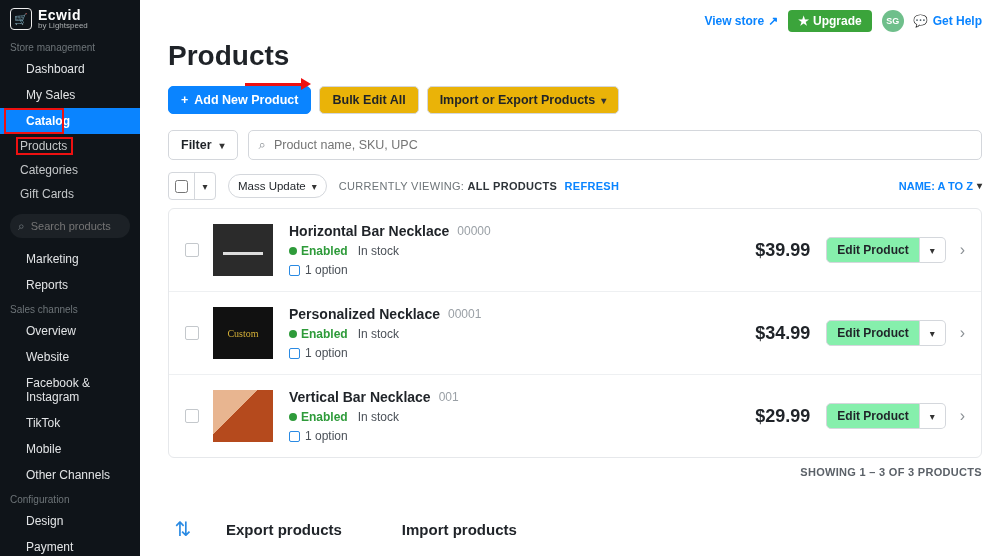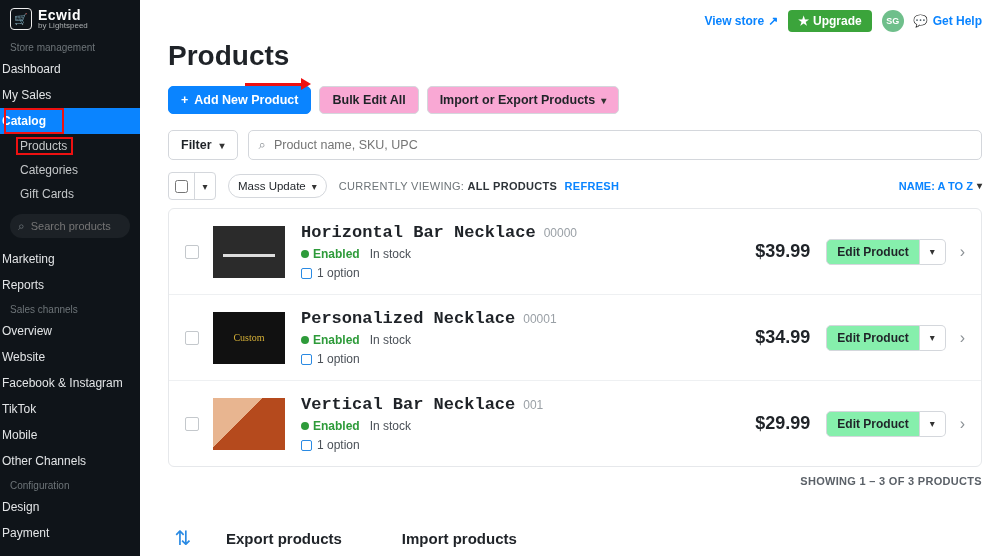--- a/index.html
+++ b/index.html
@@ -7,21 +7,21 @@
   .app { display: flex; width: 100%; height: 100%; }
 
   
   .sidebar { width: 140px; background: #0f1419; color: #d0d3d6; display: flex; flex-direction: column; font-size: 12px; }
   .sb-logo { display: flex; align-items: center; gap: 6px; padding: 8px 10px 6px; }
   .sb-logo-icon { width: 22px; height: 22px; border: 1.5px solid #eee; border-radius: 4px; display:flex;align-items:center;justify-content:center;color:#eee;font-size:11px;}
   .sb-logo-text { display:flex; flex-direction:column; line-height:1; color:#fff;}
   .sb-brand { font-weight:700; font-size:14px; letter-spacing:.5px;}
   .sb-brand-sub { font-size:8px; color:#a9adaf;}
   .sb-section { color:#6d7478; font-size:10px; padding: 6px 10px 3px; }
-  .sb-item { padding: 6px 2px; color:#e2e4e6; cursor:pointer; display:flex; align-items:center; gap:6px;}
+  .sb-item { padding: 6px 26px; color:#e2e4e6; cursor:pointer; display:flex; align-items:center; gap:6px;}
   .sb-item.active { background:#0a84ff; color:#ffffff; font-weight:600; }
   .sb-sub { padding: 5px 10px 5px 20px; color:#c4c7c9; font-size:12px; cursor:pointer; }
   .sb-search { margin: 8px 10px; display:flex; align-items:center; gap:6px; border-radius:14px; background:#1c2126; padding:5px 8px; color:#6d7478; }
   .sb-search input { background:transparent; border:none; color:#6d7478; font-size:11px; outline:none; width:100%; }
 
   
   .hl-box { position: relative; }
   .hl-box::after { content:""; position:absolute; border:2px solid #e11; pointer-events:none; }
   .hl-catalog::after { top:0; bottom:0; left:4px; width:56px; border-radius:0;}
   .hl-products .sub-wrap{ position:relative; display:inline-block;}
@@ -35,21 +35,21 @@
   
   .main { flex:1; padding: 8px 18px 0 28px; position:relative; overflow:hidden;}
   .topbar { display:flex; justify-content:flex-end; align-items:center; gap:10px; font-size:12px; height:26px;}
   .topbar a { color:#0a84ff; font-weight:600; text-decoration:none; display:flex;align-items:center;gap:4px; cursor:pointer;}
   .btn-upgrade { background:#3ba43b; color:#fff; padding:4px 10px; border-radius:4px; font-weight:600; display:flex;align-items:center;gap:4px; cursor:pointer;}
   .avatar { width:22px;height:22px;border-radius:50%;background:#6fbf8b;color:#fff;font-size:9px;font-weight:600;display:flex;align-items:center;justify-content:center; cursor:pointer;}
 
   h1.page-title { font-size:28px; font-weight:800; margin: 6px 0 14px; }
 
   .toolbar-row { display:flex; gap:8px; margin-bottom:16px; }
-  .btn { border:1px solid #d4d7dc; background:#f9a8d4; padding:6px 12px; border-radius:5px; font-size:12.5px; font-weight:600; display:flex;align-items:center;gap:6px; cursor:pointer;}
+  .btn { border:1px solid #d4d7dc; background:#eab308; padding:6px 12px; border-radius:5px; font-size:12.5px; font-weight:600; display:flex;align-items:center;gap:6px; cursor:pointer;}
   .btn-primary { background:#0a84ff;border-color:#0a84ff;color:#fff; }
   .chev { font-size:10px; color:#333; }
 
   .search-row { display:flex; gap:10px; margin-bottom:12px;}
   .filter-btn { border:1px solid #d4d7dc; border-radius:5px; padding:6px 12px; display:flex;align-items:center;gap:8px; font-size:12.5px; font-weight:600; cursor:pointer;}
   .search-input { flex:1; border:1px solid #d4d7dc; border-radius:5px; display:flex; align-items:center; padding:0 10px; gap:8px; color:#8c9196;}
   .search-input input { border:none; outline:none; flex:1; font-size:12.5px; padding:7px 0; color:#333; }
 
   .bulkbar { display:flex; align-items:center; gap:12px; margin-bottom:8px; font-size:11px; }
   .cbx-group { border:1px solid #d4d7dc; border-radius:4px; display:flex; align-items:center; }
@@ -59,28 +59,28 @@
   .mass-update { border:1px solid #d4d7dc; border-radius:12px; padding:5px 9px; font-size:11.5px; display:flex;align-items:center;gap:6px; cursor:pointer;}
   .viewing { color:#6d7478; letter-spacing:.3px; }
   .viewing b { color:#2d3338; font-weight:600;}
   .refresh { color:#0a84ff; font-weight:600; cursor:pointer; margin-left:4px;}
   .sortlabel { margin-left:auto; color:#0a84ff; font-weight:600; display:flex;align-items:flex-start;gap:4px; cursor:pointer;}
 
   .plist { border:1px solid #e6e8eb; border-radius:6px; }
   .prow { display:flex; align-items:center; padding:14px 16px; border-bottom:1px solid #eef0f2; }
   .prow:last-child { border-bottom:none;}
   .prow .pcbx { width:14px;height:14px; border:1px solid #c4c8cc; border-radius:2px; margin-right:14px; cursor:pointer;}
-  .pimg { width:72px;height:52px; background:#333; margin-right:16px; flex-shrink:0; }
+  .pimg { width:60px;height:52px; background:#333; margin-right:16px; flex-shrink:0; }
   .pimg.img1 { background: linear-gradient(#2b2b2b,#2b2b2b); position:relative;}
   .pimg.img1::after{content:"";position:absolute;left:10px;right:10px;top:28px;height:3px;background:#ddd;}
   .pimg.img2 { background:#111; display:flex;align-items:center;justify-content:center; color:#d4af37; font-family: cursive; font-size:10px;}
   .pimg.img3 { background: linear-gradient(135deg,#e8b590 40%,#b54a1d 40%); }
   .pinfo { display:flex; flex-direction:column; gap:5px; }
   .pname-row { display:flex; align-items:center; gap:8px; }
-  .pname { font-size:17px; font-weight:600; color:#1f2328;font-family:Liberation Mono, monospace; }
+  .pname { font-size:14px; font-weight:600; color:#1f2328; }
   .psku { font-size:12px; color:#9aa0a6; }
   .pstatus-row { display:flex; align-items:flex-start; gap:10px; font-size:12px; color:#4b5158;}
   .enabled { color:#2e9b3a; font-weight:600; display:flex;align-items:center;gap:4px;}
   .enabled::before{content:"";width:8px;height:8px;border-radius:50%;background:#2e9b3a;display:inline-block;}
   .popts { font-size:12px; color:#4b5158; display:flex; align-items:center; gap:5px;}
   .popt-ico { width:11px;height:11px;border:1.5px solid #2a8ae3;border-radius:2px; }
   .price { margin-left:auto; font-size:18px; font-weight:800; color:#1f2328; margin-right:16px;}
   .edit-group { display:flex; }
   .edit-btn { border:1px solid #d4d7dc; border-radius:5px 0 0 5px; padding:5px 10px; font-size:12px; font-weight:600; cursor:pointer; background:#86efac;}
   .edit-dd { border:1px solid #d4d7dc; border-left:none; border-radius:0 5px 5px 0; width:26px; display:flex;align-items:center;justify-content:center; cursor:pointer; background:#fff;}

